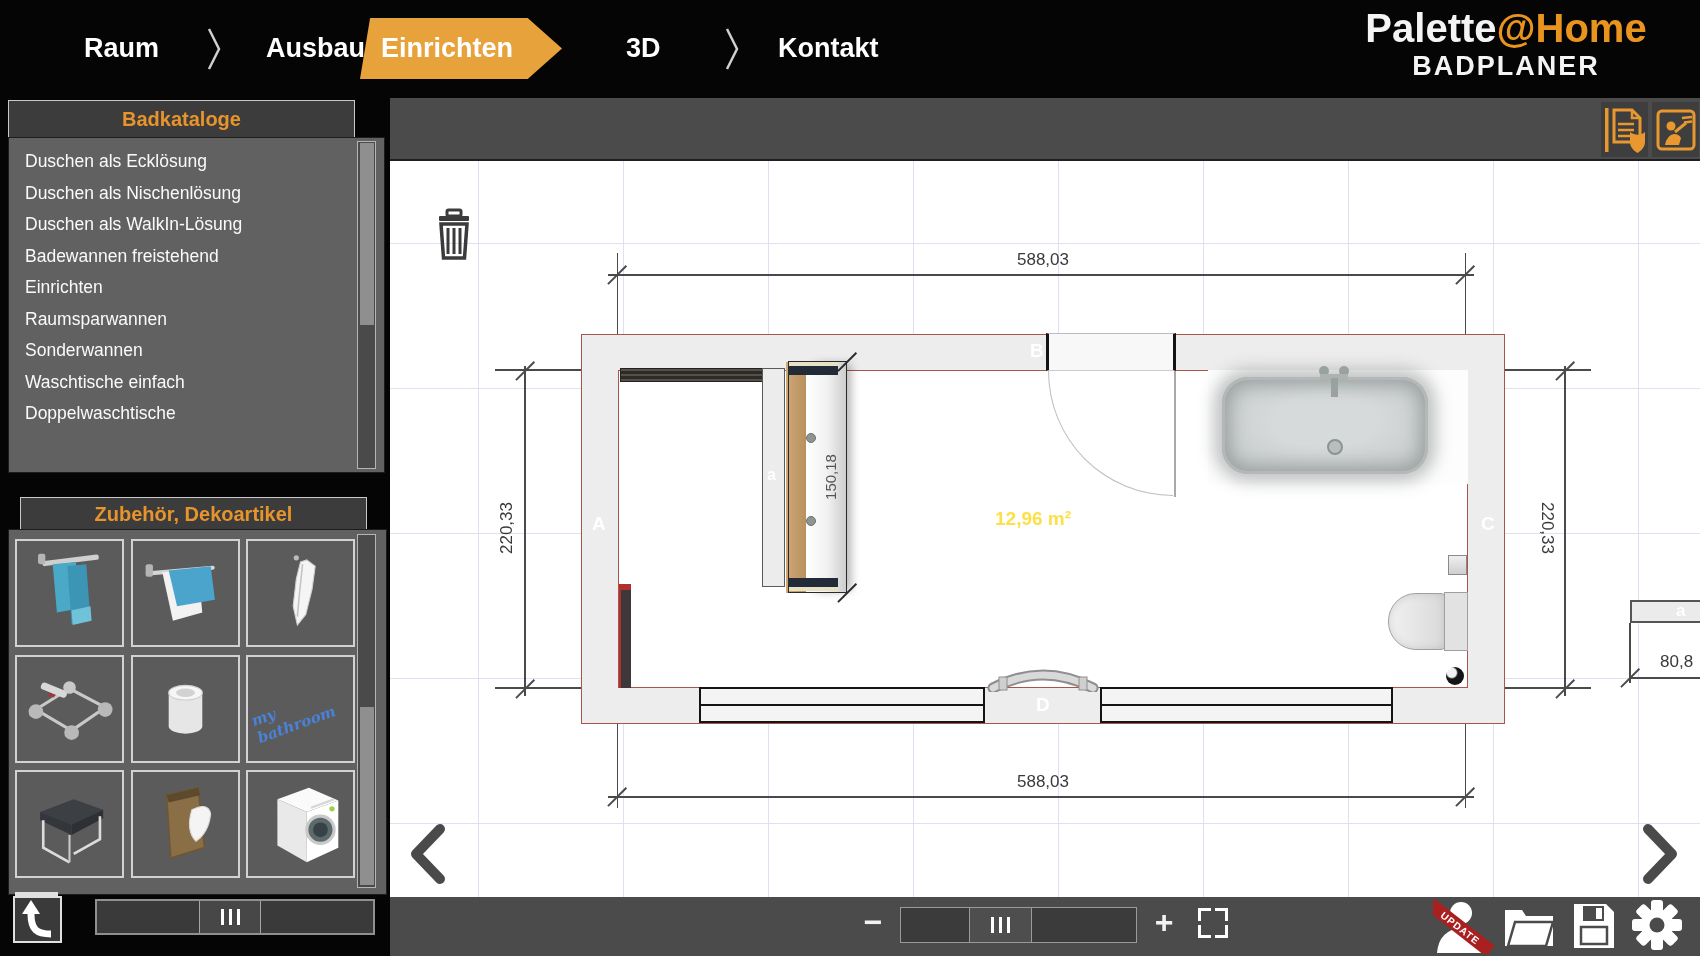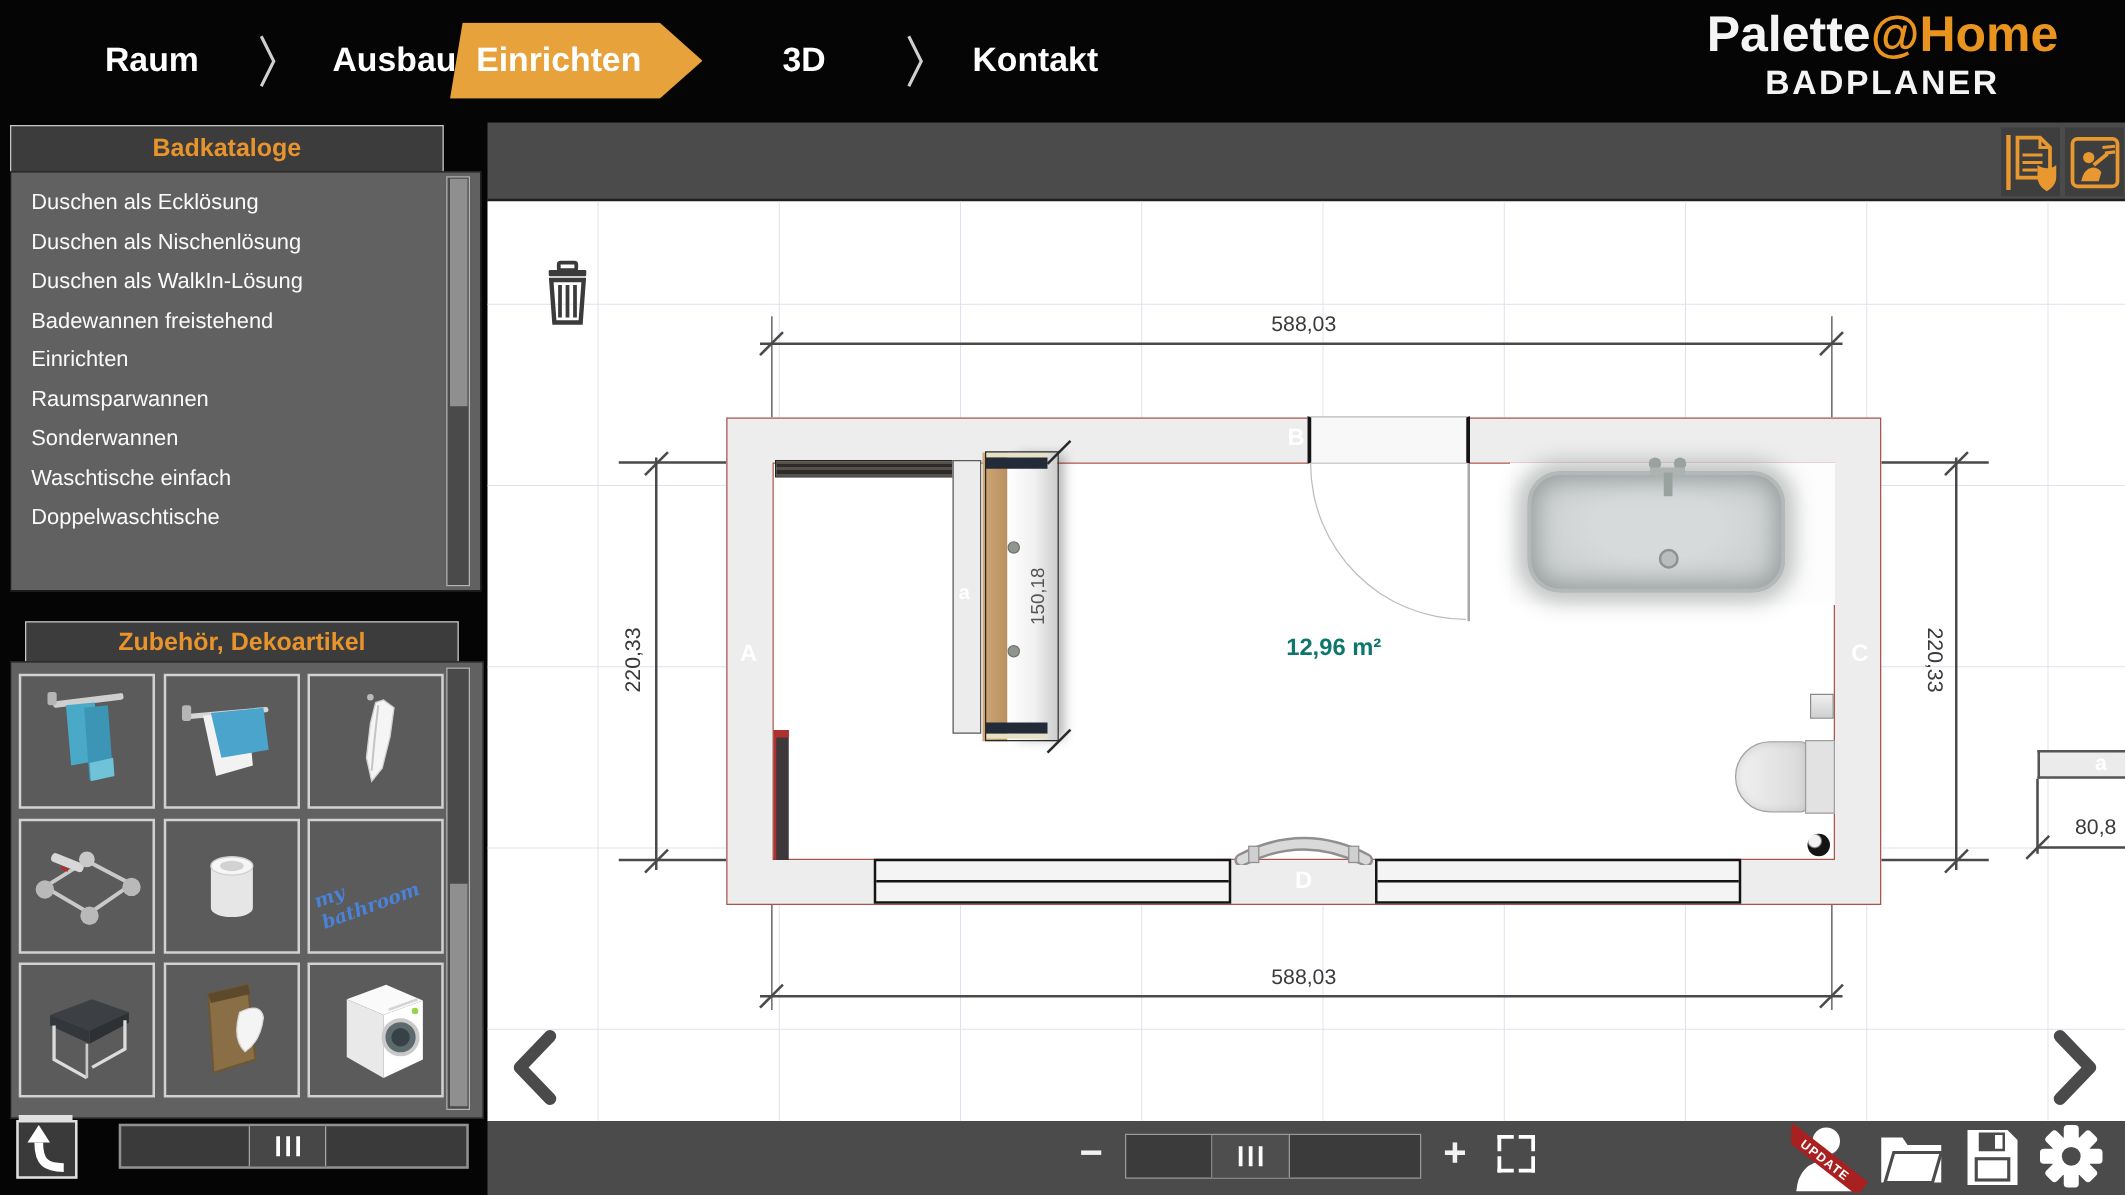--- a/index.html
+++ b/index.html
@@ -293,21 +293,21 @@
   <rect x="4" y="9" width="28" height="6" fill="#adb3b0"></rect>
   <rect x="15" y="13" width="7" height="19" fill="#9aa29f"></rect>
 </svg>
 <div class="abs" style="left:1327px;top:439px;width:12px;height:12px;border-radius:50%;background:#b9bdbd;border:2px solid #8d9393;z-index:6;"></div>
 
 <div class="abs" style="left:1388px;top:593px;width:58px;height:57px;border-radius:28px 5px 5px 28px;background:linear-gradient(90deg,#f1f1f1,#d9d9d9);border:1.5px solid #9f9f9f;box-sizing:border-box;box-shadow:inset 0 0 8px rgba(0,0,0,.12);z-index:5;"></div>
 <div class="abs" style="left:1444px;top:592px;width:24px;height:59px;background:#e2e2e2;border:1.5px solid #9f9f9f;box-sizing:border-box;z-index:5;"></div>
 <div class="abs" style="left:1448px;top:555px;width:19px;height:20px;background:linear-gradient(180deg,#efefef,#cfcfcf);border:1.5px solid #8a8a8a;box-sizing:border-box;z-index:5;"></div>
 <div class="abs" style="left:1446px;top:667px;width:18px;height:18px;border-radius:50%;background:radial-gradient(circle at 32% 32%,#f2f2f2 0 26%,#141414 36%);z-index:6;"></div>
 
-<div class="abs" style="left:995px;top:508px;width:110px;text-align:right;color:#0f766e;font-size:19px;font-weight:bold;z-index:6;">12,96 m²</div>
+<div class="abs" style="left:995px;top:508px;width:110px;text-align:left;color:#fde047;font-size:19px;font-weight:bold;z-index:6;">12,96 m²</div>
 
 <div class="abs" style="left:1630px;top:600px;width:70px;height:23px;background:#ebebeb;border:2px solid #555;border-right:none;box-sizing:border-box;z-index:5;"></div>
 <div class="abs wletter" style="left:1676px;top:601px;font-size:17px;z-index:6;">a</div>
 <div class="abs dimline" style="left:1629px;top:623px;width:1.5px;height:60px;"></div>
 <div class="abs dimline" style="left:1629px;top:677px;width:71px;height:1.5px;"></div>
 <div class="tick" style="left:1617px;top:677px;"></div>
 <div class="abs dimlbl" style="left:1660px;top:652px;width:45px;overflow:hidden;white-space:nowrap;">80,8</div>
 
 <svg class="abs toolbtn" style="left:406px;top:822px" width="44" height="64" viewBox="0 0 44 64">
   <polyline points="34,7 10,32 34,57" fill="none" stroke="#4a4a4a" stroke-width="10" stroke-linecap="round" stroke-linejoin="round"></polyline>

